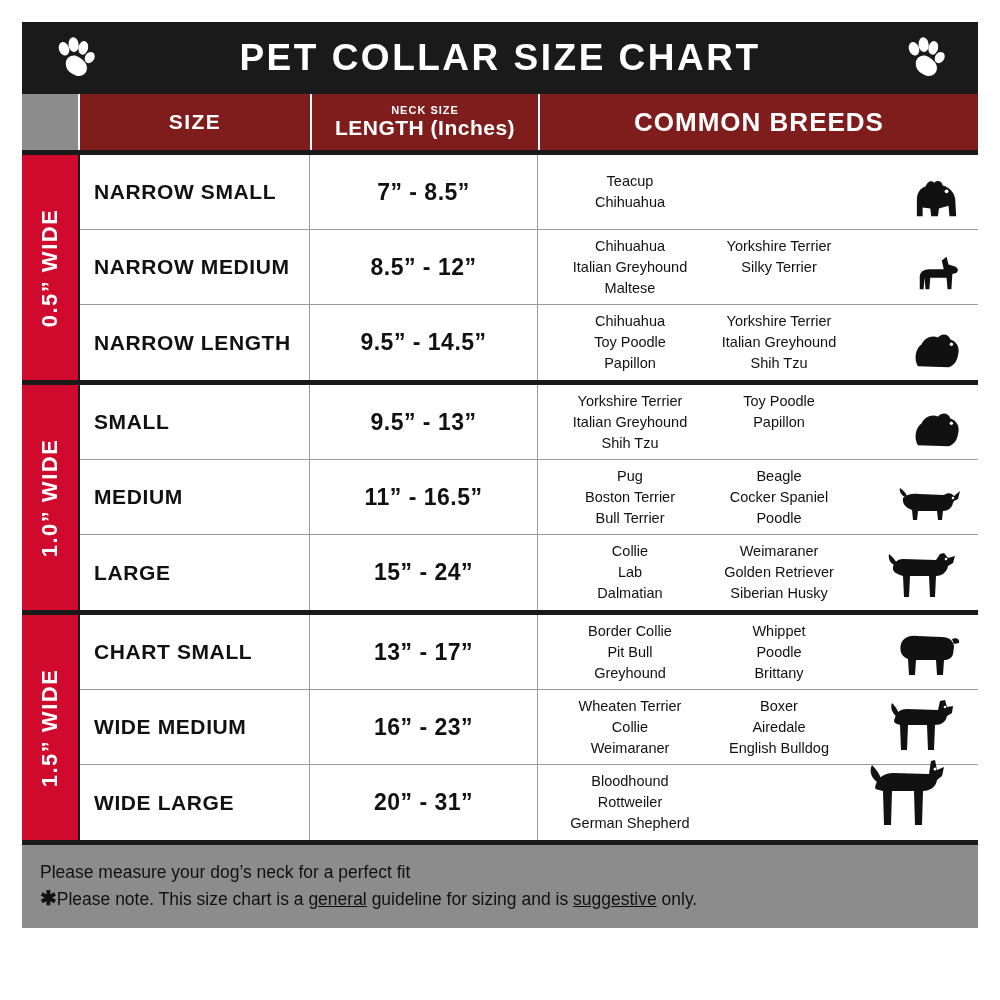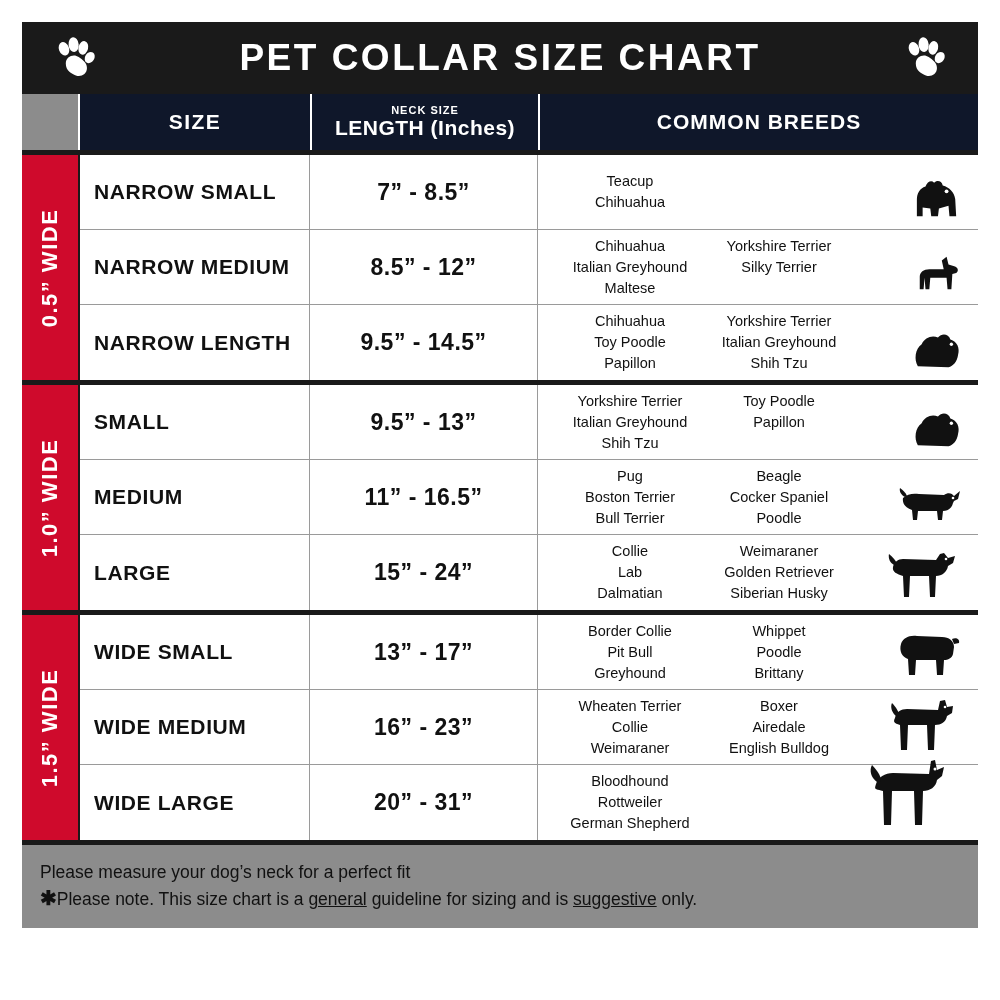--- a/index.html
+++ b/index.html
@@ -51,40 +51,40 @@
     width: 46px;
     height: 46px;
   }
   .paw.left { left: 30px; }
   .paw.right { right: 30px; }
 
   
   .colhead {
     display: flex;
     height: 56px;
-    background: #0f172a;
+    background: #7f1d1d;
   }
   .colhead .corner {
     width: 56px;
     background: #8c8c8c;
     flex: 0 0 56px;
   }
   .colhead .ch {
     display: flex;
     flex-direction: column;
     align-items: center;
     justify-content: center;
     color: #ffffff;
     font-weight: bold;
     border-left: 2px solid #ffffff;
     box-sizing: border-box;
   }
   .ch-size   { flex: 0 0 232px; font-size: 21px; letter-spacing: 1.5px; }
   .ch-length { flex: 0 0 228px; }
-  .ch-breeds { flex: 1 1 auto; font-size: 21px; letter-spacing: 1px; }
+  .ch-breeds { flex: 1 1 auto; font-size: 26px; letter-spacing: 1px; }
   .ch-length .small {
     font-size: 11px;
     letter-spacing: 1px;
     line-height: 11px;
     margin-bottom: 1px;
   }
   .ch-length .big {
     font-size: 21px;
     letter-spacing: 0.5px;
     line-height: 22px;
@@ -344,21 +344,21 @@
       </div>
     </div>
 
     <div class="group">
       <div class="group-label">
         <span>1.5” WIDE</span>
       </div>
       <div class="group-rows">
 
         <div class="row">
-          <div class="cell-size">WIDE SMALL</div>
+          <div class="cell-size">CHART SMALL</div>
           <div class="cell-length">13” - 17”</div>
           <div class="cell-breeds">
             <div class="breed-cols">
               <div class="breed-col c1">Border Collie<br>Pit Bull<br>Greyhound</div>
               <div class="breed-col c2">Whippet<br>Poodle<br>Brittany</div>
             </div>
             <span class="dog">
               <svg width="76" height="52" viewBox="0 0 152 104" aria-hidden="true">
                 <path d="M22 30 C26 18 38 12 54 14 L104 16 C118 16 128 24 128 36 L126 50 C124 58 116 62 108 62 L106 92 L94 92 L92 62 L52 62 L50 92 L38 92 L36 60 C24 56 18 44 22 30 Z" fill="#111111"></path>
                 <path d="M124 20 C132 16 140 20 138 28 L128 30 Z" fill="#111111"></path>

